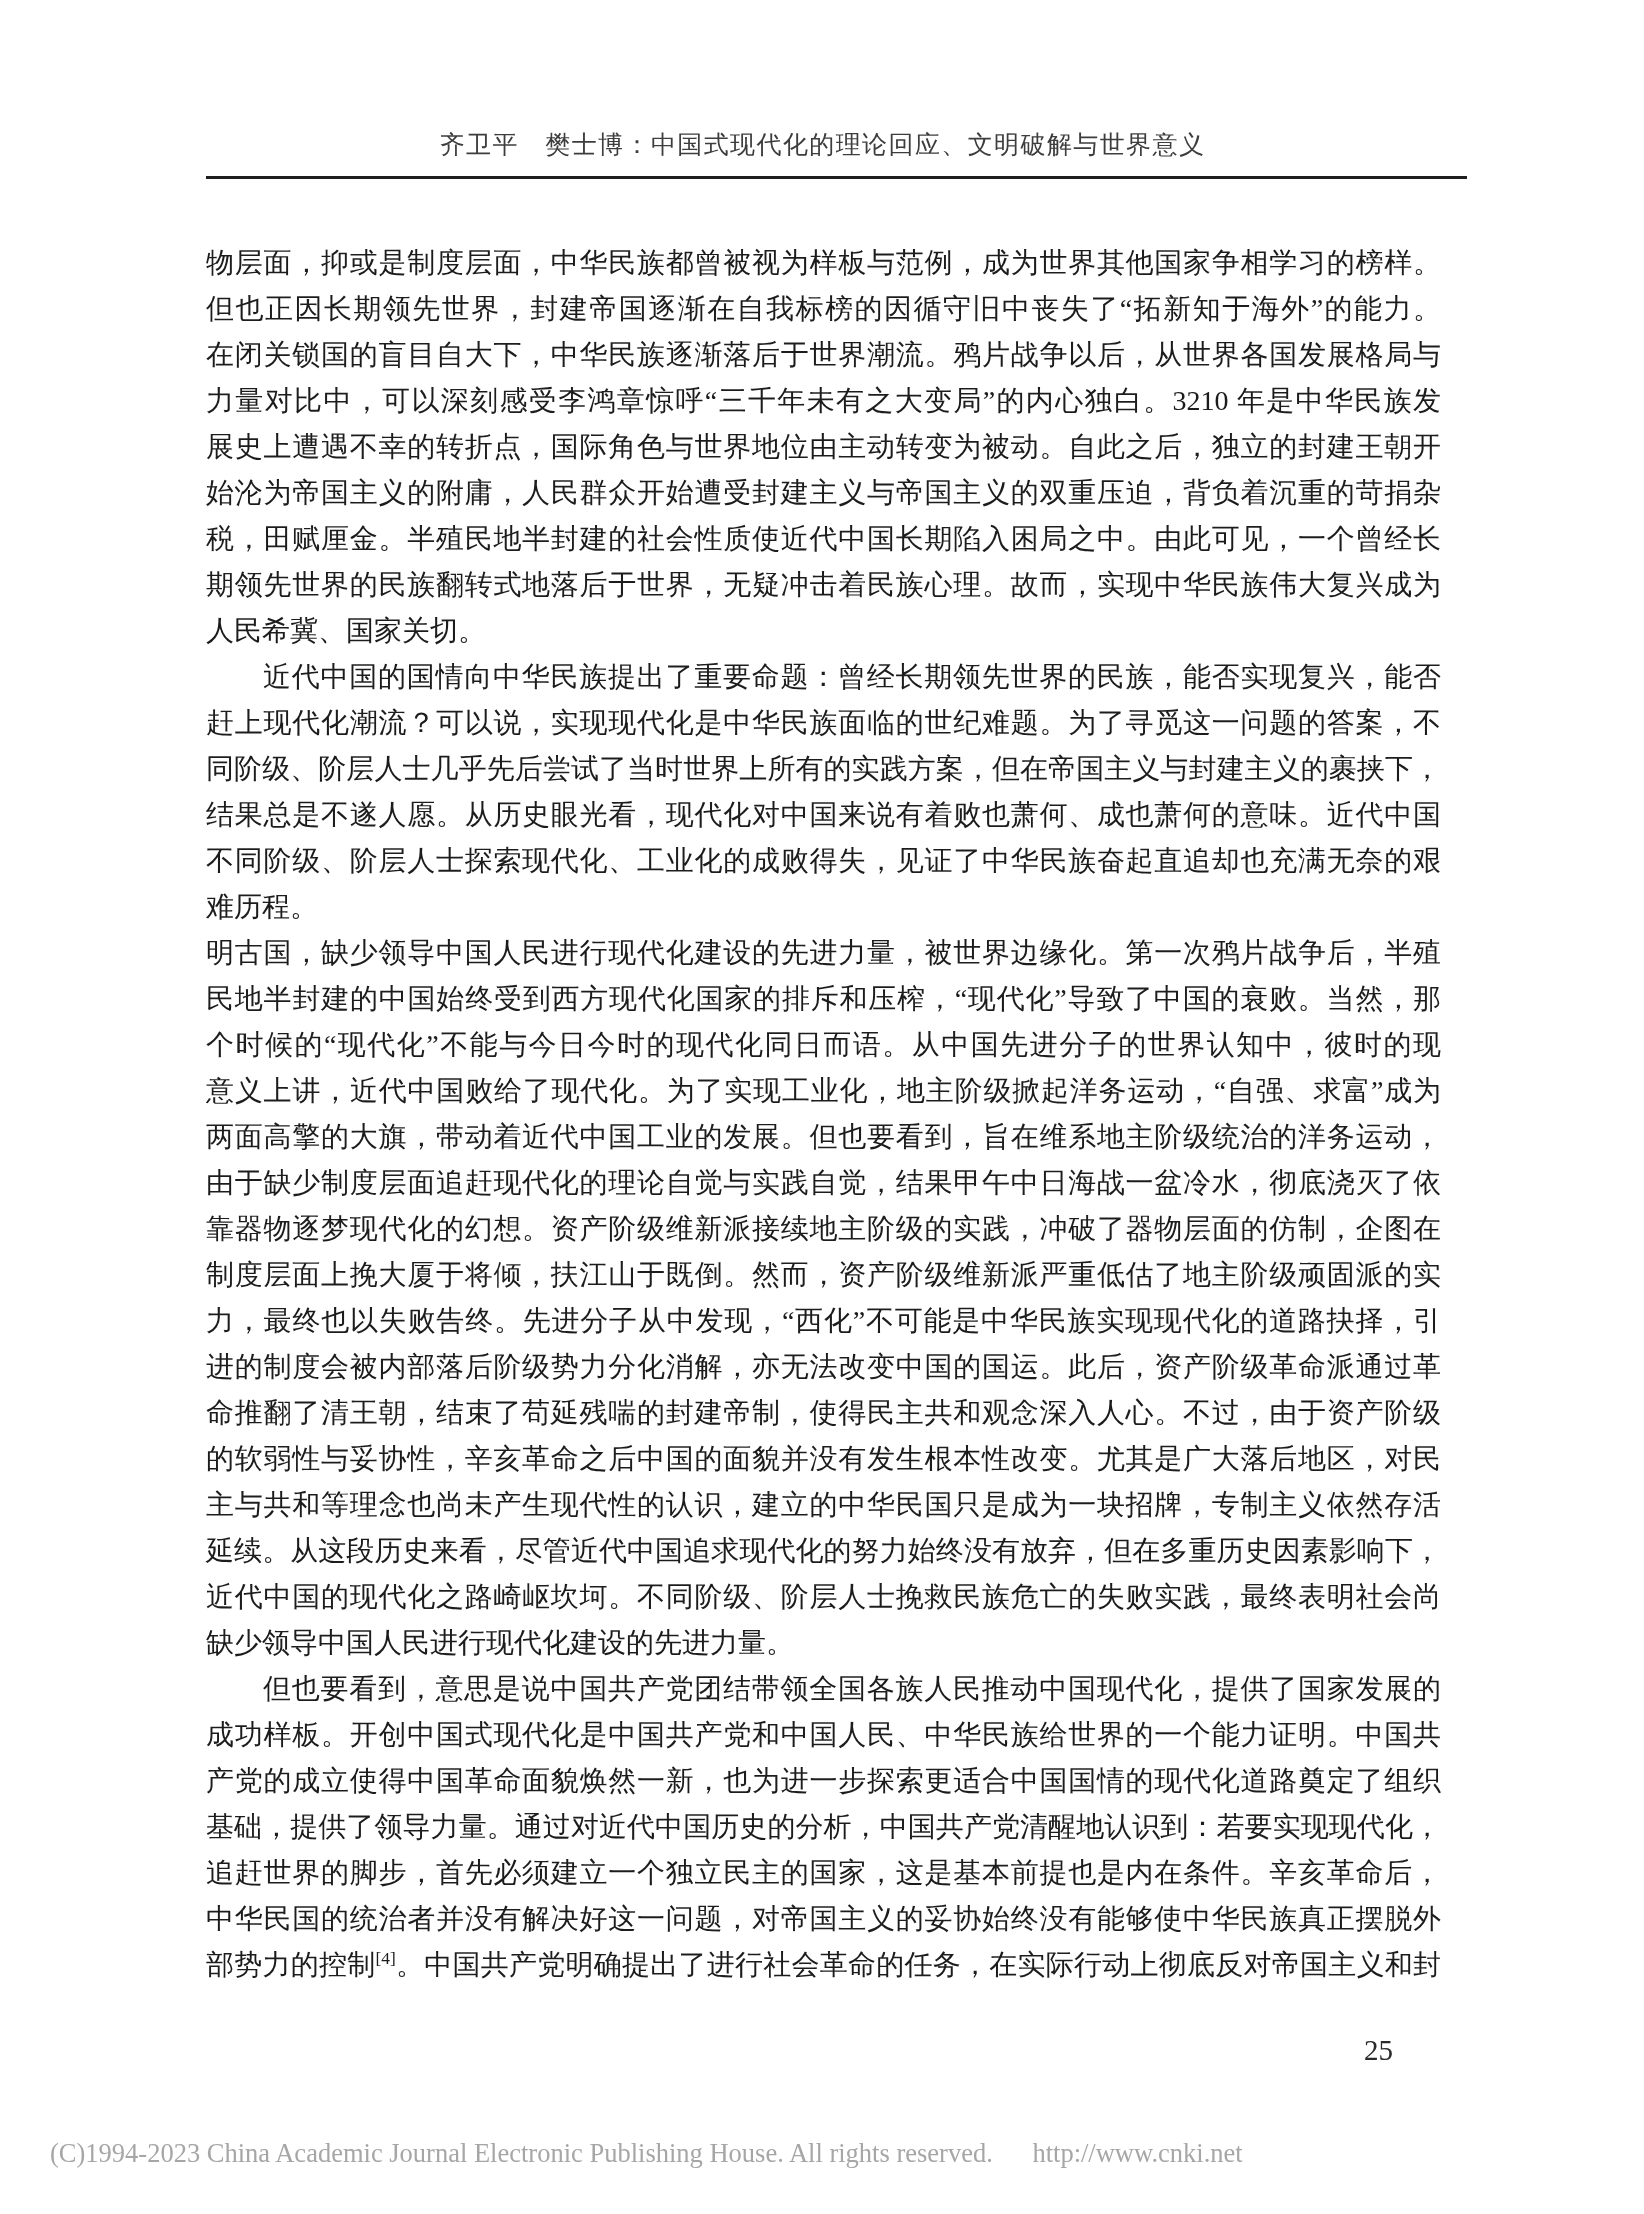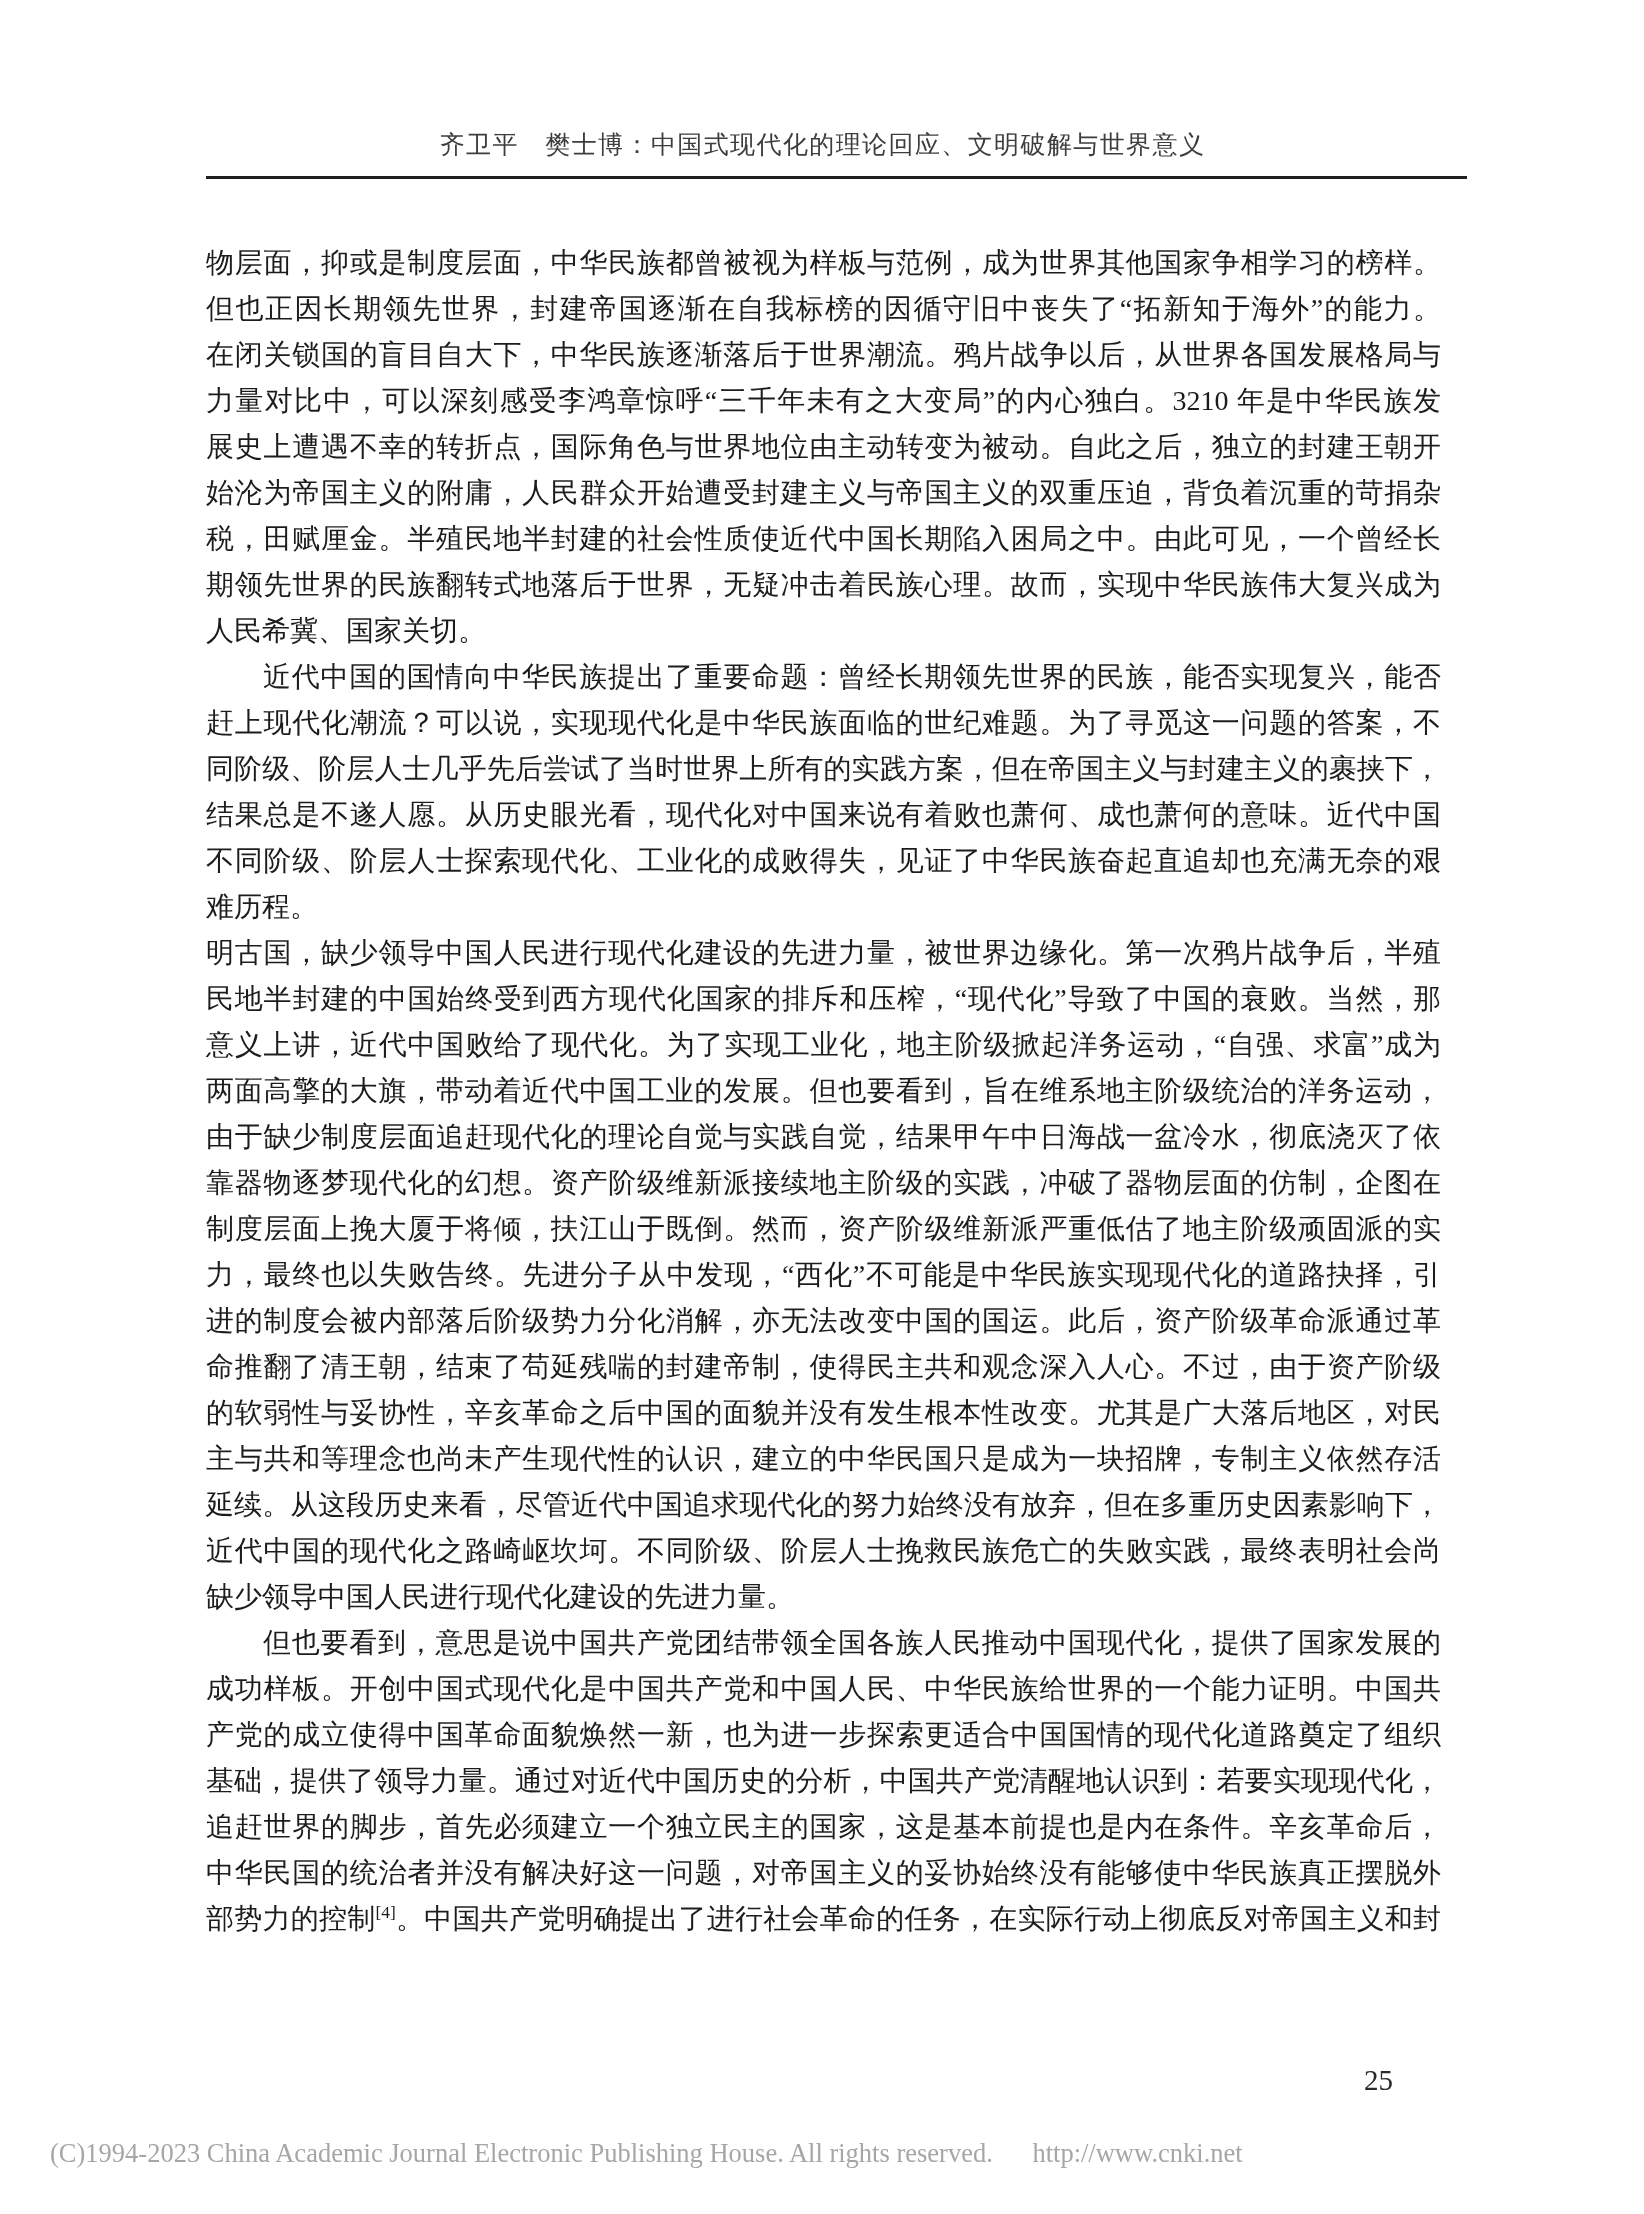--- a/index.html
+++ b/index.html
@@ -53,21 +53,20 @@
     vertical-align: super;
     line-height: 0;
   }
   .page-number {
     position: absolute;
     top: 2032px;
     left: 1364px;
     font-size: 29px;
     color: #2a2a2a;
     line-height: 37px;
-    margin-top: 30px;
   }
   .footer {
     position: absolute;
     top: 2138px;
     left: 50px;
     font-size: 26.5px;
     line-height: 31px;
     color: #a6a6a6;
     white-space: nowrap;
   }
@@ -95,20 +94,21 @@
 
     <div class="line indent">近代中国的国情向中华民族提出了重要命题：曾经长期领先世界的民族，能否实现复兴，能否</div>
     <div class="line">赶上现代化潮流？可以说，实现现代化是中华民族面临的世纪难题。为了寻觅这一问题的答案，不</div>
     <div class="line">同阶级、阶层人士几乎先后尝试了当时世界上所有的实践方案，但在帝国主义与封建主义的裹挟下，</div>
     <div class="line">结果总是不遂人愿。从历史眼光看，现代化对中国来说有着败也萧何、成也萧何的意味。近代中国</div>
     <div class="line">不同阶级、阶层人士探索现代化、工业化的成败得失，见证了中华民族奋起直追却也充满无奈的艰</div>
     <div class="line pend">难历程。</div>
 
     <div class="line">明古国，缺少领导中国人民进行现代化建设的先进力量，被世界边缘化。第一次鸦片战争后，半殖</div>
     <div class="line">民地半封建的中国始终受到西方现代化国家的排斥和压榨，“现代化”导致了中国的衰败。当然，那</div>
+    <div class="line">个时候的“现代化”不能与今日今时的现代化同日而语。从中国先进分子的世界认知中，彼时的现</div>
     <div class="line">意义上讲，近代中国败给了现代化。为了实现工业化，地主阶级掀起洋务运动，“自强、求富”成为</div>
     <div class="line">两面高擎的大旗，带动着近代中国工业的发展。但也要看到，旨在维系地主阶级统治的洋务运动，</div>
     <div class="line">由于缺少制度层面追赶现代化的理论自觉与实践自觉，结果甲午中日海战一盆冷水，彻底浇灭了依</div>
     <div class="line">靠器物逐梦现代化的幻想。资产阶级维新派接续地主阶级的实践，冲破了器物层面的仿制，企图在</div>
     <div class="line">制度层面上挽大厦于将倾，扶江山于既倒。然而，资产阶级维新派严重低估了地主阶级顽固派的实</div>
     <div class="line">力，最终也以失败告终。先进分子从中发现，“西化”不可能是中华民族实现现代化的道路抉择，引</div>
     <div class="line">进的制度会被内部落后阶级势力分化消解，亦无法改变中国的国运。此后，资产阶级革命派通过革</div>
     <div class="line">命推翻了清王朝，结束了苟延残喘的封建帝制，使得民主共和观念深入人心。不过，由于资产阶级</div>
     <div class="line">的软弱性与妥协性，辛亥革命之后中国的面貌并没有发生根本性改变。尤其是广大落后地区，对民</div>
     <div class="line">主与共和等理念也尚未产生现代性的认识，建立的中华民国只是成为一块招牌，专制主义依然存活</div>

